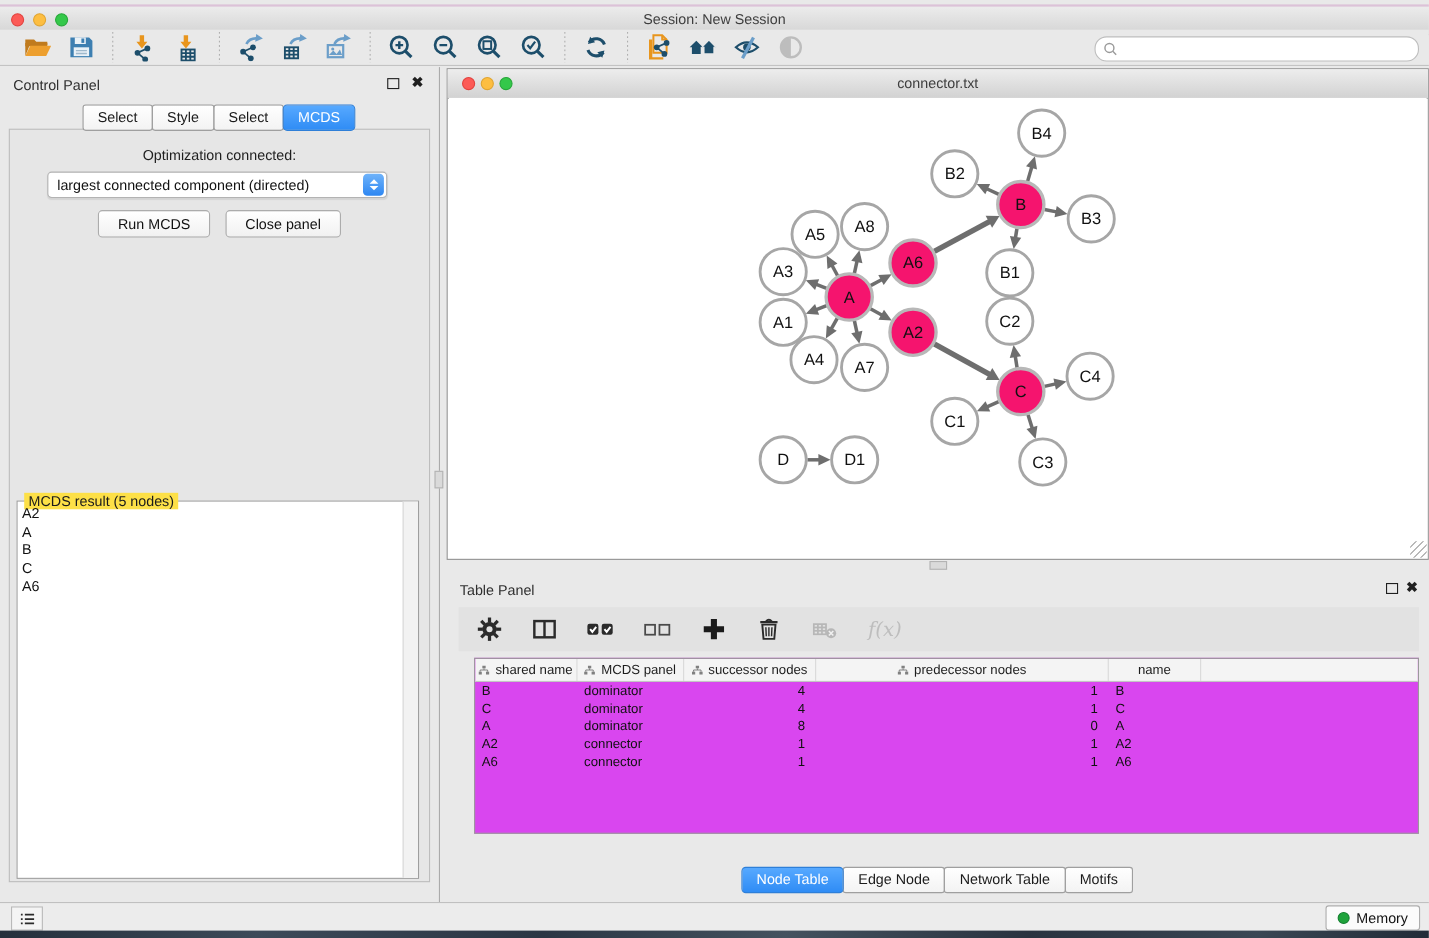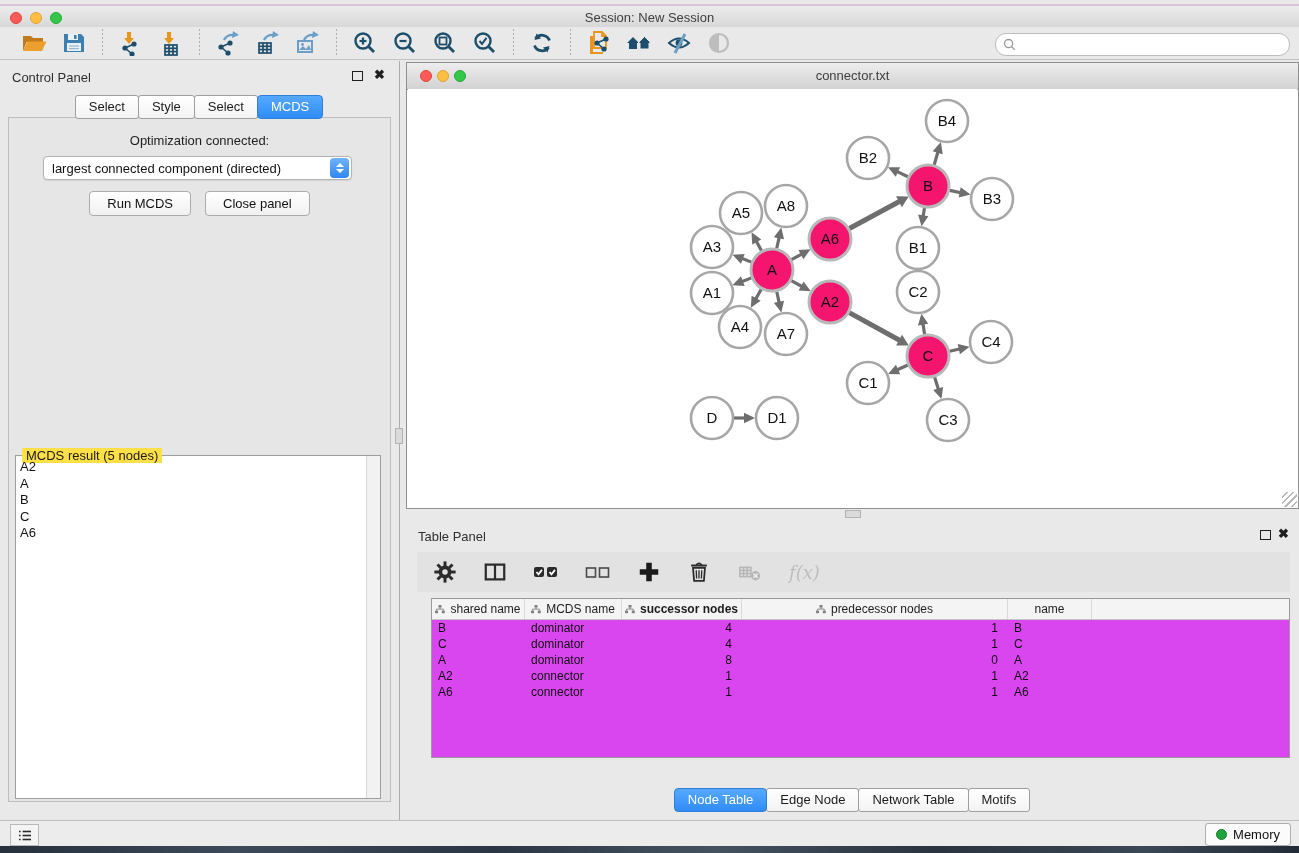--- a/index.html
+++ b/index.html
@@ -592,23 +592,23 @@
           <svg width="10" height="9" viewBox="0 0 10 9">
             <g fill="#808080">
               <rect x="3.5" y="0" width="3" height="2.6"></rect>
               <rect x="0" y="5.6" width="3" height="2.6"></rect>
               <rect x="6.8" y="5.6" width="3" height="2.6"></rect>
             </g>
             <g stroke="#808080" stroke-width="0.9" fill="none">
               <path d="M5 2.6 v1.5 M1.5 5.6 v-1.5 h6.8 v1.5"></path>
             </g>
           </svg>
-          <span>MCDS name</span>
-        </div>
-        <div class="th" style="width: 120px; flex: 0 0 120px; font-weight: bold;">
+          <span>MCDS panel</span>
+        </div>
+        <div class="th" style="width: 120px; flex: 0 0 120px;">
           <svg width="10" height="9" viewBox="0 0 10 9">
             <g fill="#808080">
               <rect x="3.5" y="0" width="3" height="2.6"></rect>
               <rect x="0" y="5.6" width="3" height="2.6"></rect>
               <rect x="6.8" y="5.6" width="3" height="2.6"></rect>
             </g>
             <g stroke="#808080" stroke-width="0.9" fill="none">
               <path d="M5 2.6 v1.5 M1.5 5.6 v-1.5 h6.8 v1.5"></path>
             </g>
           </svg>

